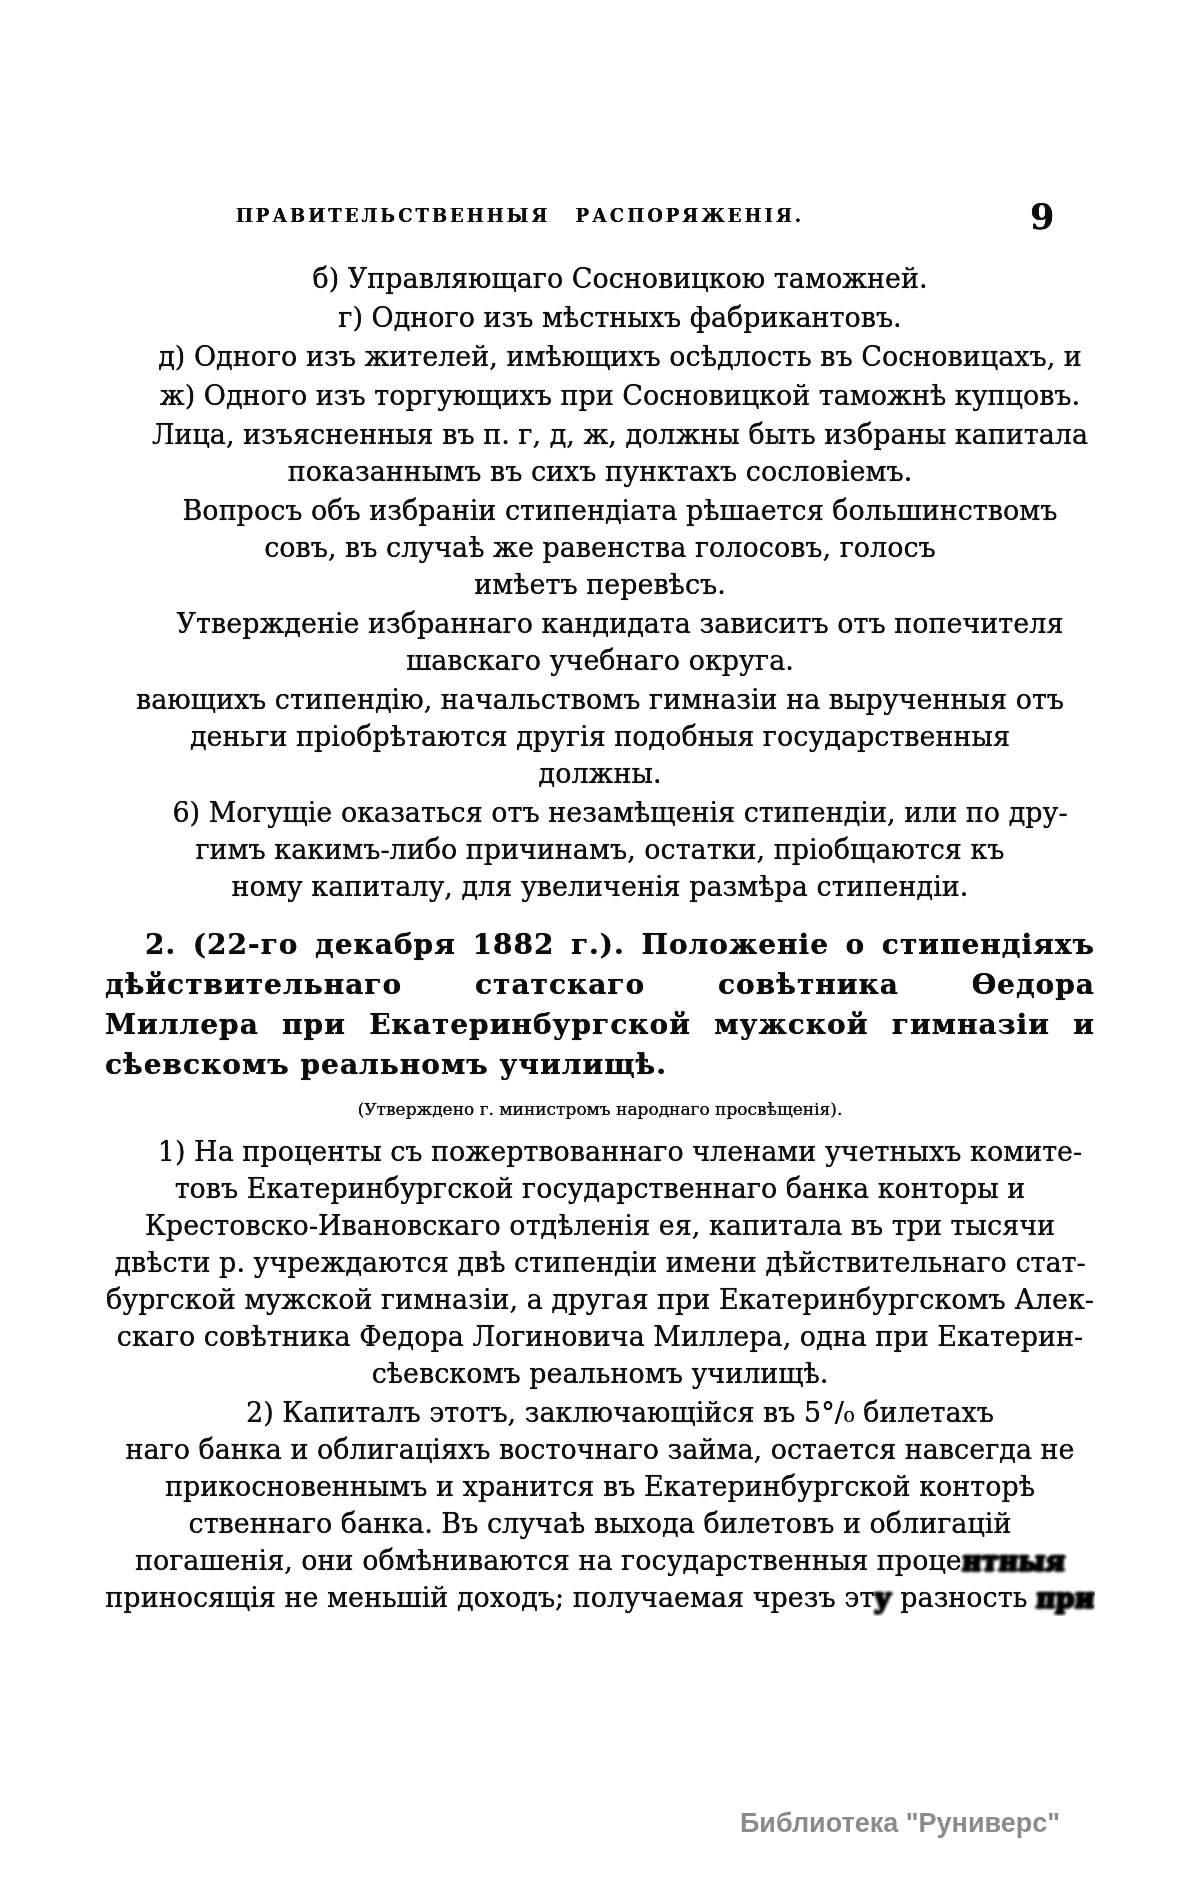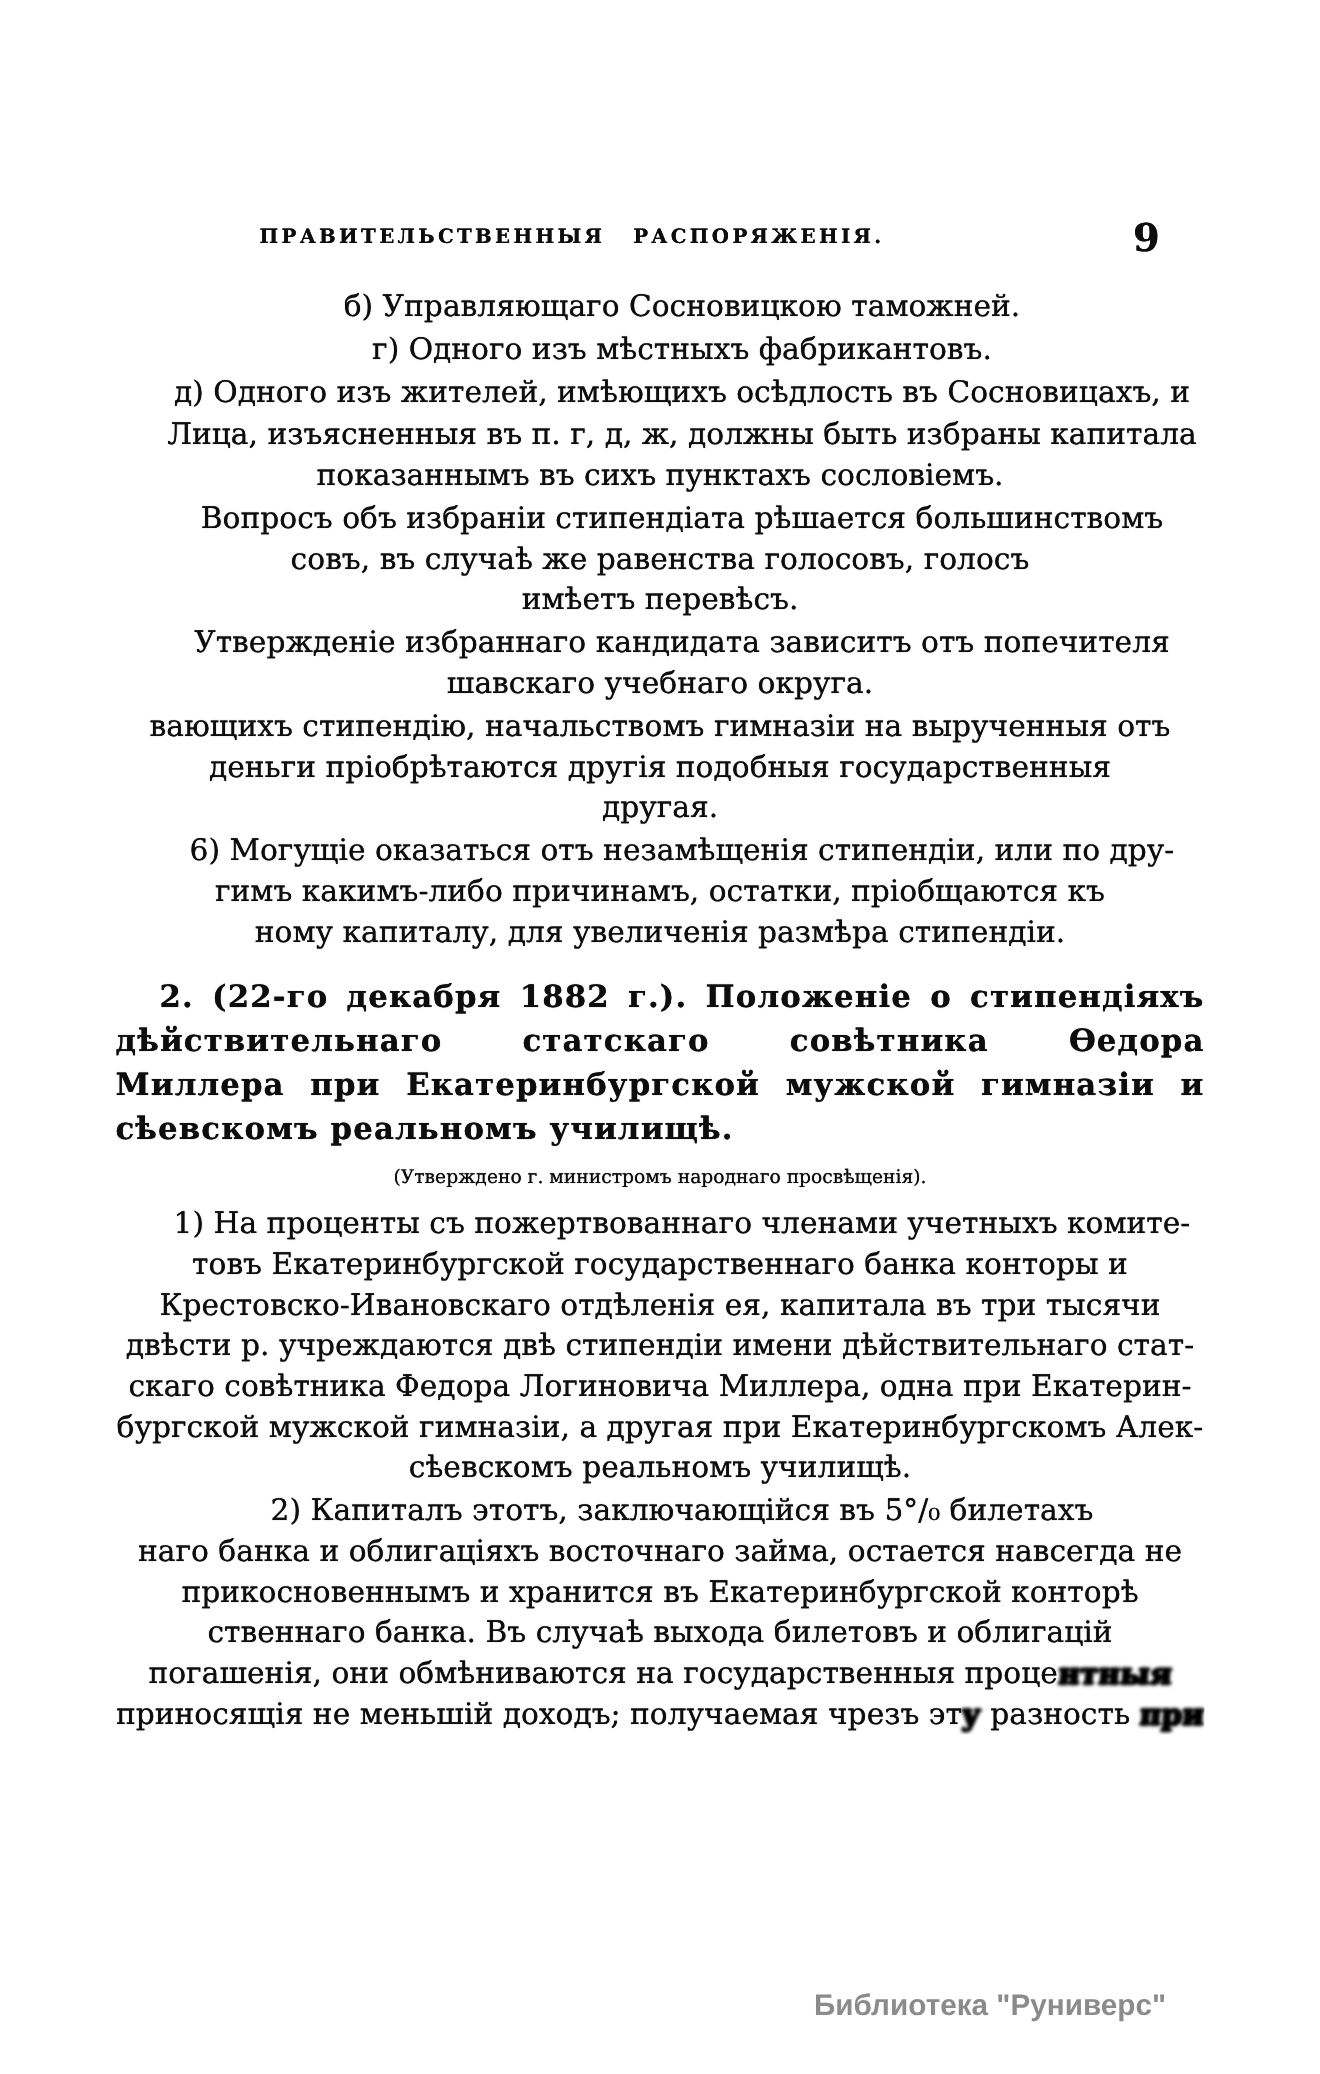--- a/index.html
+++ b/index.html
@@ -94,58 +94,61 @@
       <div class="block body">
         <div class="line indent"><span>б) Управляющаго Сосновицкою таможней.</span></div>
       </div>
       <div class="block body">
         <div class="line indent"><span>г) Одного изъ мѣстныхъ фабрикантовъ.</span></div>
       </div>
       <div class="block body">
         <div class="line just indent"><span>д) Одного изъ жителей, имѣющихъ осѣдлость въ Сосновицахъ, и</span></div>
       </div>
       <div class="block body">
+        <div class="line just indent"><span>ж) Одного изъ торгующихъ при Сосновицкой таможнѣ купцовъ.</span></div>
+      </div>
+      <div class="block body">
         <div class="line just indent"><span>Лица, изъясненныя въ п. г, д, ж, должны быть избраны капитала</span></div>
         <div class="line"><span>показаннымъ въ сихъ пунктахъ сословіемъ.</span></div>
       </div>
       <div class="block body">
         <div class="line just indent"><span>Вопросъ объ избраніи стипендіата рѣшается большинствомъ голо-</span></div>
         <div class="line just"><span>совъ, въ случаѣ же равенства голосовъ, голосъ предсѣдательствующаго</span></div>
         <div class="line"><span>имѣетъ перевѣсъ.</span></div>
       </div>
       <div class="block body">
         <div class="line just indent"><span>Утвержденіе избраннаго кандидата зависитъ отъ попечителя Вар-</span></div>
         <div class="line"><span>шавскаго учебнаго округа.</span></div>
       </div>
       <div class="block body">
         <div class="line just"><span>вающихъ стипендію, начальствомъ гимназіи на вырученныя отъ сего</span></div>
         <div class="line just"><span>деньги пріобрѣтаются другія подобныя государственныя процентныя</span></div>
-        <div class="line"><span>другая.</span></div>
+        <div class="line"><span>должны.</span></div>
       </div>
       <div class="block body">
         <div class="line just indent"><span>6) Могущіе оказаться отъ незамѣщенія стипендіи, или по дру-</span></div>
         <div class="line just"><span>гимъ какимъ-либо причинамъ, остатки, пріобщаются къ стипендіаль-</span></div>
         <div class="line"><span>ному капиталу, для увеличенія размѣра стипендіи.</span></div>
       </div>
       <div class="block heading">
         <div class="line just indent"><span>2. (22-го декабря 1882 г.). Положеніе о стипендіяхъ имени</span></div>
         <div class="line just"><span>дѣйствительнаго статскаго совѣтника Ѳедора Логиновича</span></div>
         <div class="line just"><span>Миллера при Екатеринбургской мужской гимназіи и Алек-</span></div>
         <div class="line"><span>сѣевскомъ реальномъ училищѣ.</span></div>
       </div>
       <div class="block note">
         <div class="line center"><span>(Утверждено г. министромъ народнаго просвѣщенія).</span></div>
       </div>
       <div class="block body">
         <div class="line just indent"><span>1) На проценты съ пожертвованнаго членами учетныхъ комите-</span></div>
         <div class="line just"><span>товъ Екатеринбургской государственнаго банка конторы и временнаго</span></div>
         <div class="line just"><span>Крестовско-Ивановскаго отдѣленія ея, капитала въ три тысячи</span></div>
         <div class="line just"><span>двѣсти р. учреждаются двѣ стипендіи имени дѣйствительнаго стат-</span></div>
+        <div class="line just"><span>бургской мужской гимназіи, а другая при Екатеринбургскомъ Алек-</span></div>
         <div class="line just"><span>скаго совѣтника Федора Логиновича Миллера, одна при Екатерин-</span></div>
-        <div class="line just"><span>бургской мужской гимназіи, а другая при Екатеринбургскомъ Алек-</span></div>
         <div class="line"><span>сѣевскомъ реальномъ училищѣ.</span></div>
       </div>
       <div class="block body">
         <div class="line just indent"><span>2) Капиталъ этотъ, заключающійся въ 5°/₀ билетахъ государствен-</span></div>
         <div class="line just"><span>наго банка и облигаціяхъ восточнаго займа, остается навсегда не</span></div>
         <div class="line just"><span>прикосновеннымъ и хранится въ Екатеринбургской конторѣ государ-</span></div>
         <div class="line just"><span>ственнаго банка. Въ случаѣ выхода билетовъ и облигацій </span></div>
         <div class="line just"><span>погашенія, они обмѣниваются на государственныя проце</span><span class="smudge">нтныя</span><span> </span></div>
         <div class="line just"><span>приносящія не меньшій доходъ; получаемая чрезъ эт</span><span class="smudge">у</span><span> разность </span><span class="smudge">при</span></div>
       </div>

